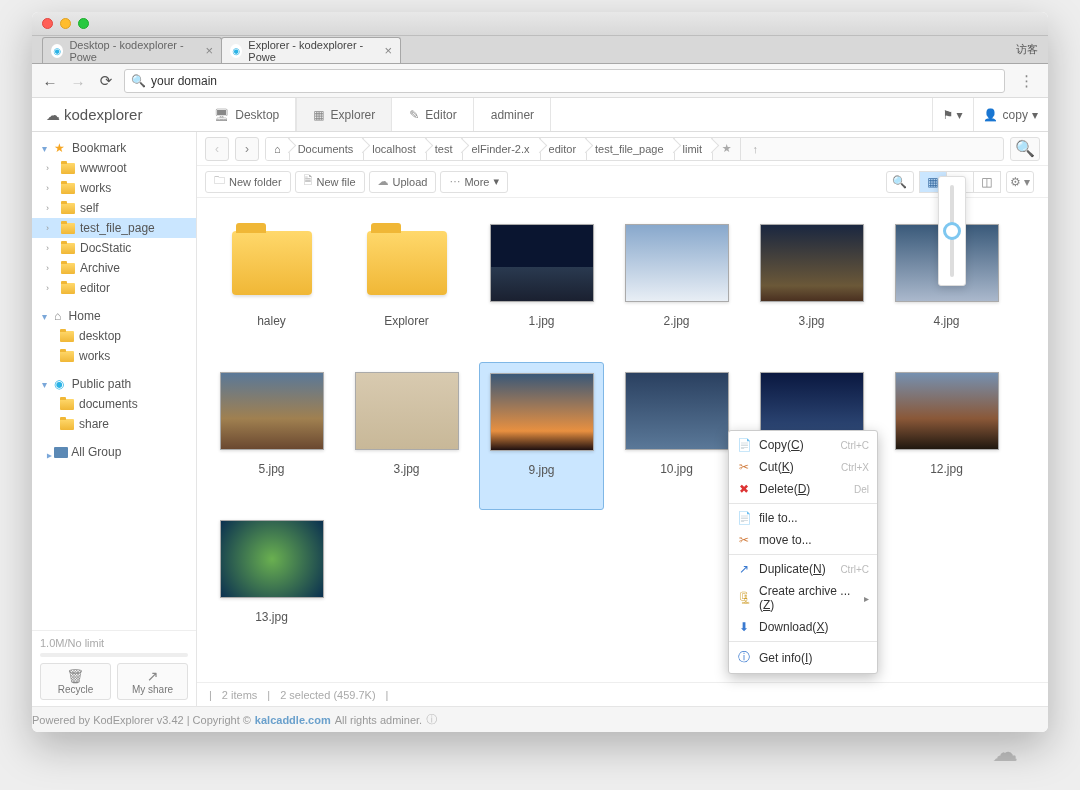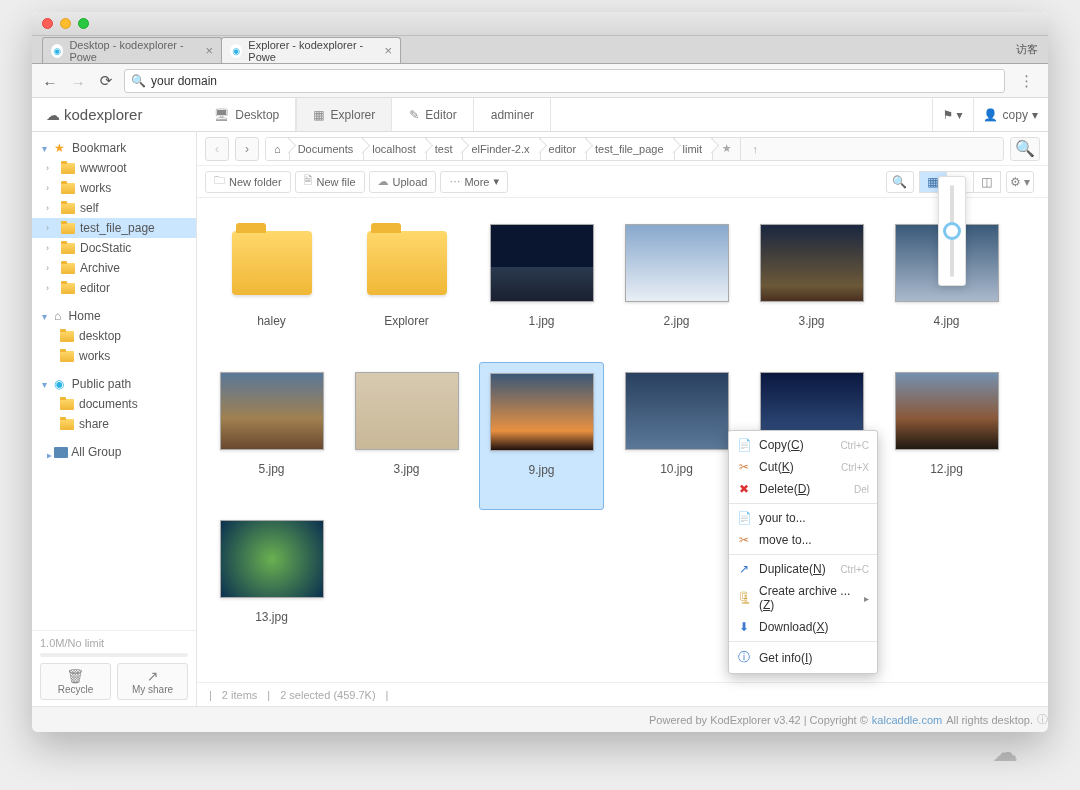--- a/index.html
+++ b/index.html
@@ -81,22 +81,22 @@
 .file-grid { flex:1; padding:16px 12px; overflow:auto; display:flex; flex-wrap:wrap; align-content:flex-start; gap:0 10px; position:relative;}
 .file-item { width:125px; height:148px; display:flex; flex-direction:column; align-items:center; padding:8px 4px; border-radius:3px;}
 .file-item.sel { background:#cae6ff; border:1px solid #7fb7e6;}
 .thumb { width:108px; height:82px; display:flex; align-items:center; justify-content:center;}
 .photo { width:104px; height:78px; border:1px solid #aaa; box-shadow:0 1px 3px rgba(0,0,0,0.15);}
 .big-folder { width:80px; height:64px; background:linear-gradient(#ffd86b,#f0b736); border-radius:4px; position:relative; box-shadow:0 2px 3px rgba(0,0,0,0.12);}
 .big-folder::before{content:"";position:absolute;top:-8px;left:4px;width:30px;height:10px;background:#f0b736;border-radius:3px 3px 0 0;}
 .file-label { margin-top:10px; font-size:12px; color:#555;}
 
 .status-bar { height:24px; border-top:1px solid #eee; font-size:11px; color:#aaa; display:flex; align-items:center; padding:0 12px; gap:10px;}
-.footer { height:26px; background:#f5f5f5; border-top:1px solid #e5e5e5; font-size:11px; color:#999; display:flex; align-items:center; justify-content:flex-end; gap:4px;}
-.footer a{color:#6aa0cc;}
+.footer { height:26px; background:#f5f5f5; border-top:1px solid #e5e5e5; font-size:11px; color:#999; display:flex; align-items:center; justify-content:flex-start; gap:4px;}
+.footer a{color:#6aa0cc;font-weight:bold;}
 
 .zoom-pop { position:absolute; top:44px; right:82px; width:28px; height:110px; background:#fff; border:1px solid #ddd; border-radius:3px; box-shadow:0 2px 8px rgba(0,0,0,0.15); display:flex; flex-direction:column; align-items:center; padding:8px 0;}
 .zoom-track { flex:1; width:4px; background:#ddd; border-radius:2px; position:relative;}
 .zoom-handle { position:absolute; top:40%; left:-7px; width:18px; height:18px; border-radius:50%; background:#fff; border:3px solid #7ec7f0;}
 
 .ctx-menu { position:absolute; top:418px; left:696px; width:150px; background:#fff; border:1px solid #ccc; border-radius:3px; box-shadow:0 4px 14px rgba(0,0,0,0.25); font-size:12px; color:#333; padding:3px 0; z-index:100;}
 .ctx-item { display:flex; align-items:center; padding:4px 8px 4px 8px; gap:8px; position:relative;}
 .ctx-item .ci{ width:14px; text-align:center; font-size:12px;}
 .ctx-item .sh{ margin-left:auto; font-size:10px; color:#bbb;}
 .ctx-item .sub-arr{margin-left:auto;color:#888;font-size:10px;}
@@ -407,21 +407,21 @@
           <div class="zoom-track">
             <div class="zoom-handle"></div>
           </div>
         </div>
       </div>
     </div>
 
     <div class="footer">
       <span>Powered by KodExplorer v3.42 | Copyright © </span>
       <a>kalcaddle.com</a>
-      <span> All rights desktop.</span>
+      <span> All rights adminer.</span>
       <span style="color:#bbb">ⓘ</span>
     </div>
   </div>
 
   <div class="ctx-menu" id="ctx-menu">
       <div class="ctx-item">
         <span class="ci" style="color:#888">📄</span>
         <span>Copy(<u>C</u>)</span>
         <span class="sh">Ctrl+C</span>
       </div>
@@ -431,21 +431,21 @@
         <span class="sh">Ctrl+X</span>
       </div>
       <div class="ctx-item">
         <span class="ci" style="color:#d33">✖</span>
         <span>Delete(<u>D</u>)</span>
         <span class="sh">Del</span>
       </div>
       <div class="ctx-sep"></div>
       <div class="ctx-item">
         <span class="ci" style="color:#888">📄</span>
-        <span>your to...</span>
+        <span>file to...</span>
       </div>
       <div class="ctx-item">
         <span class="ci" style="color:#d07a3a">✂</span>
         <span>move to...</span>
       </div>
       <div class="ctx-sep"></div>
       <div class="ctx-item">
         <span class="ci" style="color:#3a7ad0">↗</span>
         <span>Duplicate(<u>N</u>)</span>
         <span class="sh">Ctrl+C</span>

